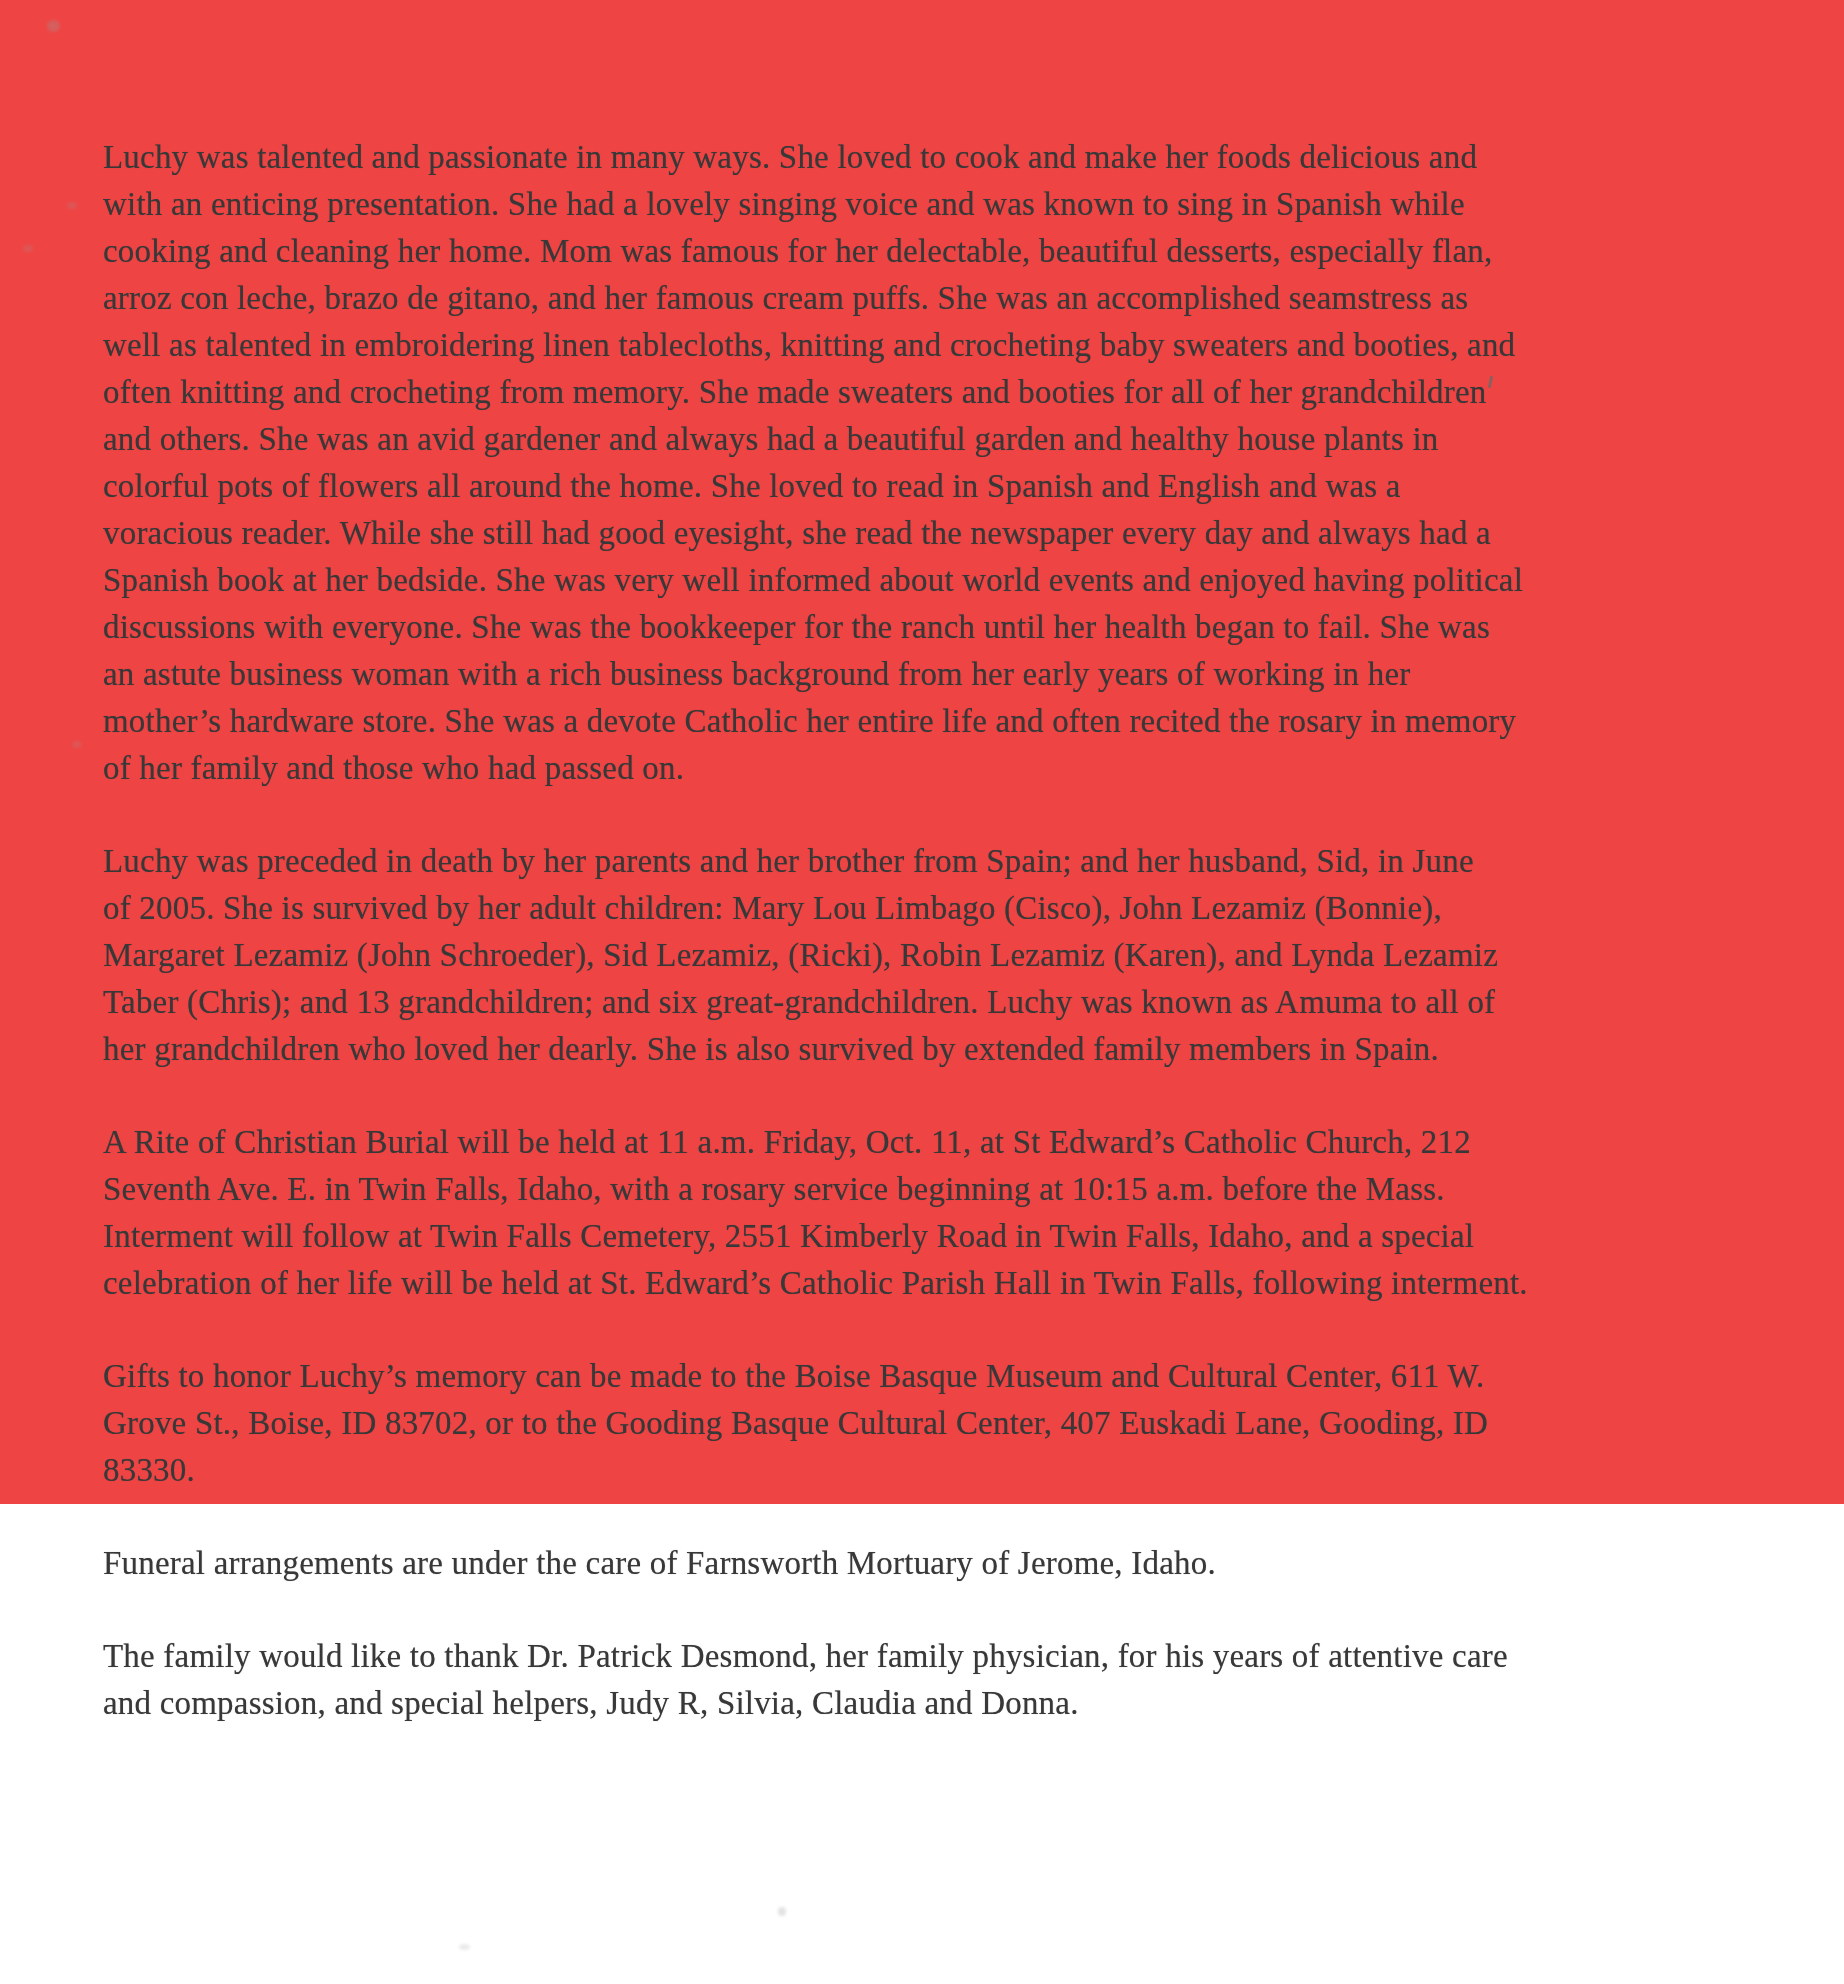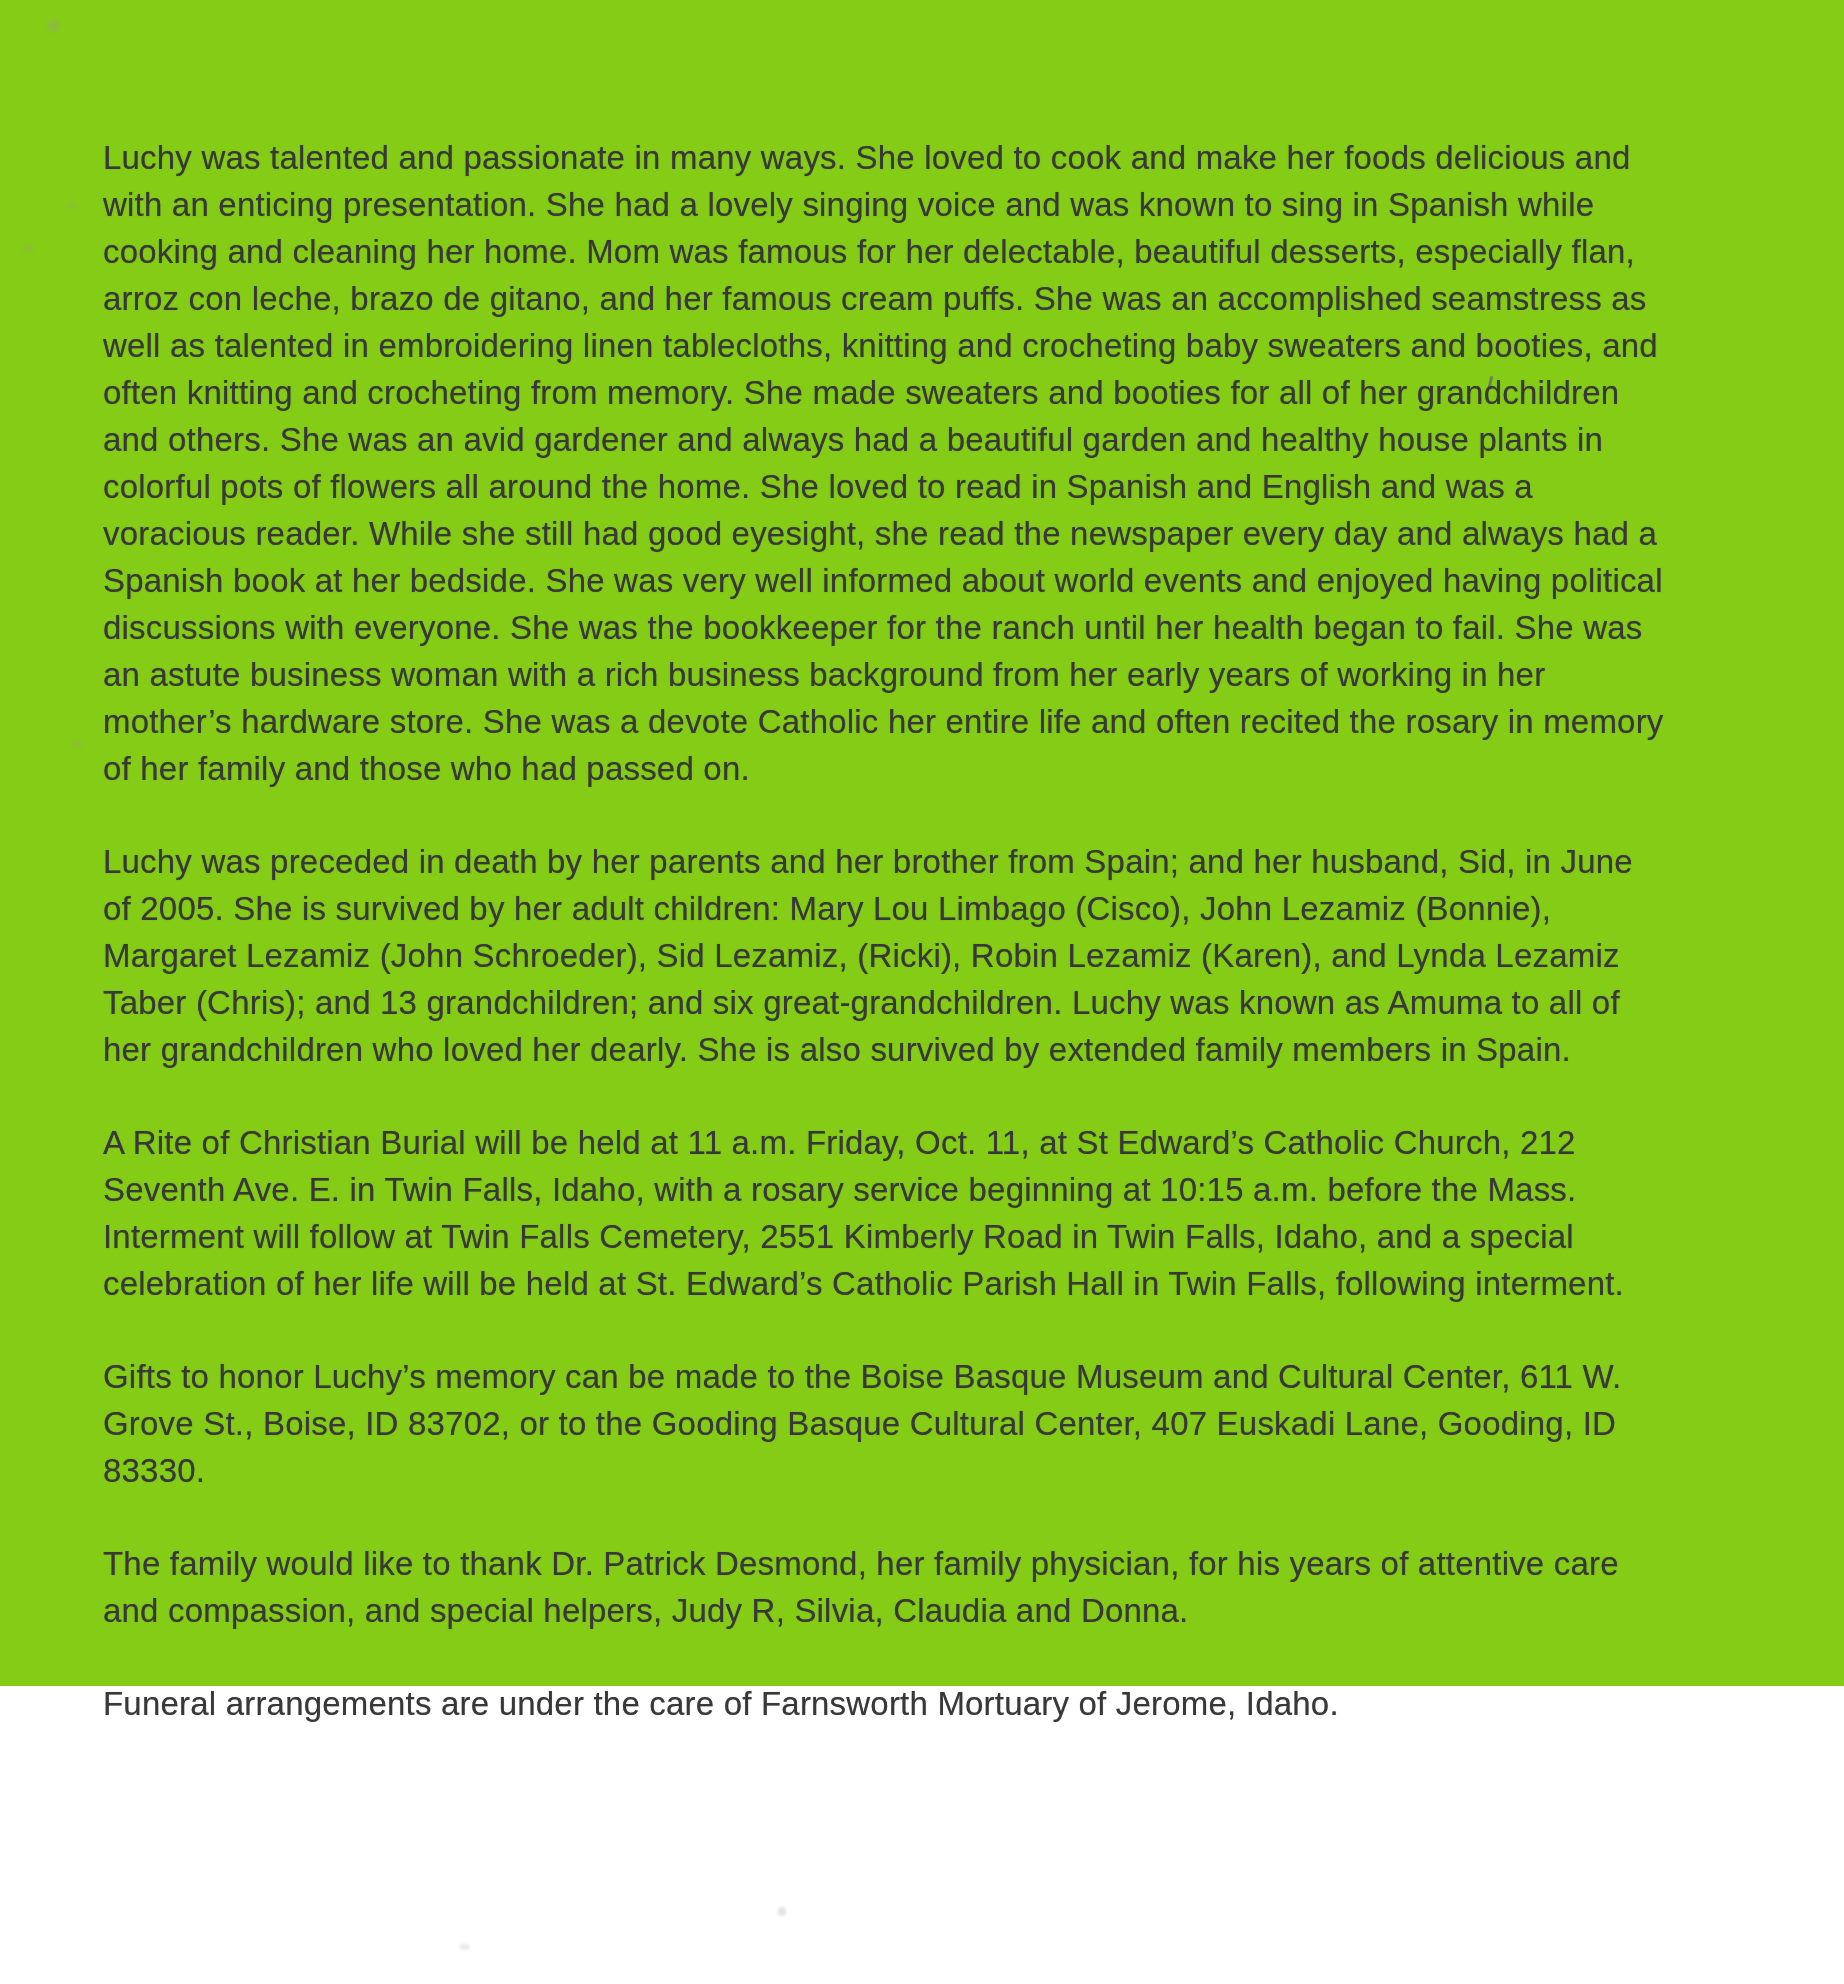--- a/index.html
+++ b/index.html
@@ -12,22 +12,23 @@
     height: 1985px;
     position: relative;
     font-family: "Liberation Sans", sans-serif;
     overflow: hidden;
   }
   .page {
     position: absolute;
     left: 0;
     top: 0;
     width: 1844px;
-    height: 1686px;
-    background: #84cc16;
+    height: 1504px;
+    background: #ef4444;
+    font-family: Liberation Serif, serif;
   }
   .textblock {
     position: absolute;
     left: 103px;
     top: 134px;
     width: 1666px;
   }
   p.para {
     margin: 0 0 46px 0;
     font-size: 33px;
@@ -90,19 +91,19 @@
 Margaret Lezamiz (John Schroeder), Sid Lezamiz, (Ricki), Robin Lezamiz (Karen), and Lynda Lezamiz
 Taber (Chris); and 13 grandchildren; and six great-grandchildren. Luchy was known as Amuma to all of
 her grandchildren who loved her dearly. She is also survived by extended family members in Spain.</p>
     <p class="para">A Rite of Christian Burial will be held at 11 a.m. Friday, Oct. 11, at St Edward’s Catholic Church, 212
 Seventh Ave. E. in Twin Falls, Idaho, with a rosary service beginning at 10:15 a.m. before the Mass.
 Interment will follow at Twin Falls Cemetery, 2551 Kimberly Road in Twin Falls, Idaho, and a special
 celebration of her life will be held at St. Edward’s Catholic Parish Hall in Twin Falls, following interment.</p>
     <p class="para">Gifts to honor Luchy’s memory can be made to the Boise Basque Museum and Cultural Center, 611 W.
 Grove St., Boise, ID 83702, or to the Gooding Basque Cultural Center, 407 Euskadi Lane, Gooding, ID
 83330.</p>
+    <p class="para">Funeral arrangements are under the care of Farnsworth Mortuary of Jerome, Idaho.</p>
     <p class="para">The family would like to thank Dr. Patrick Desmond, her family physician, for his years of attentive care
 and compassion, and special helpers, Judy R, Silvia, Claudia and Donna.</p>
-    <p class="para">Funeral arrangements are under the care of Farnsworth Mortuary of Jerome, Idaho.</p>
   </div>
 
 </div>
 
 
 </body></html>

